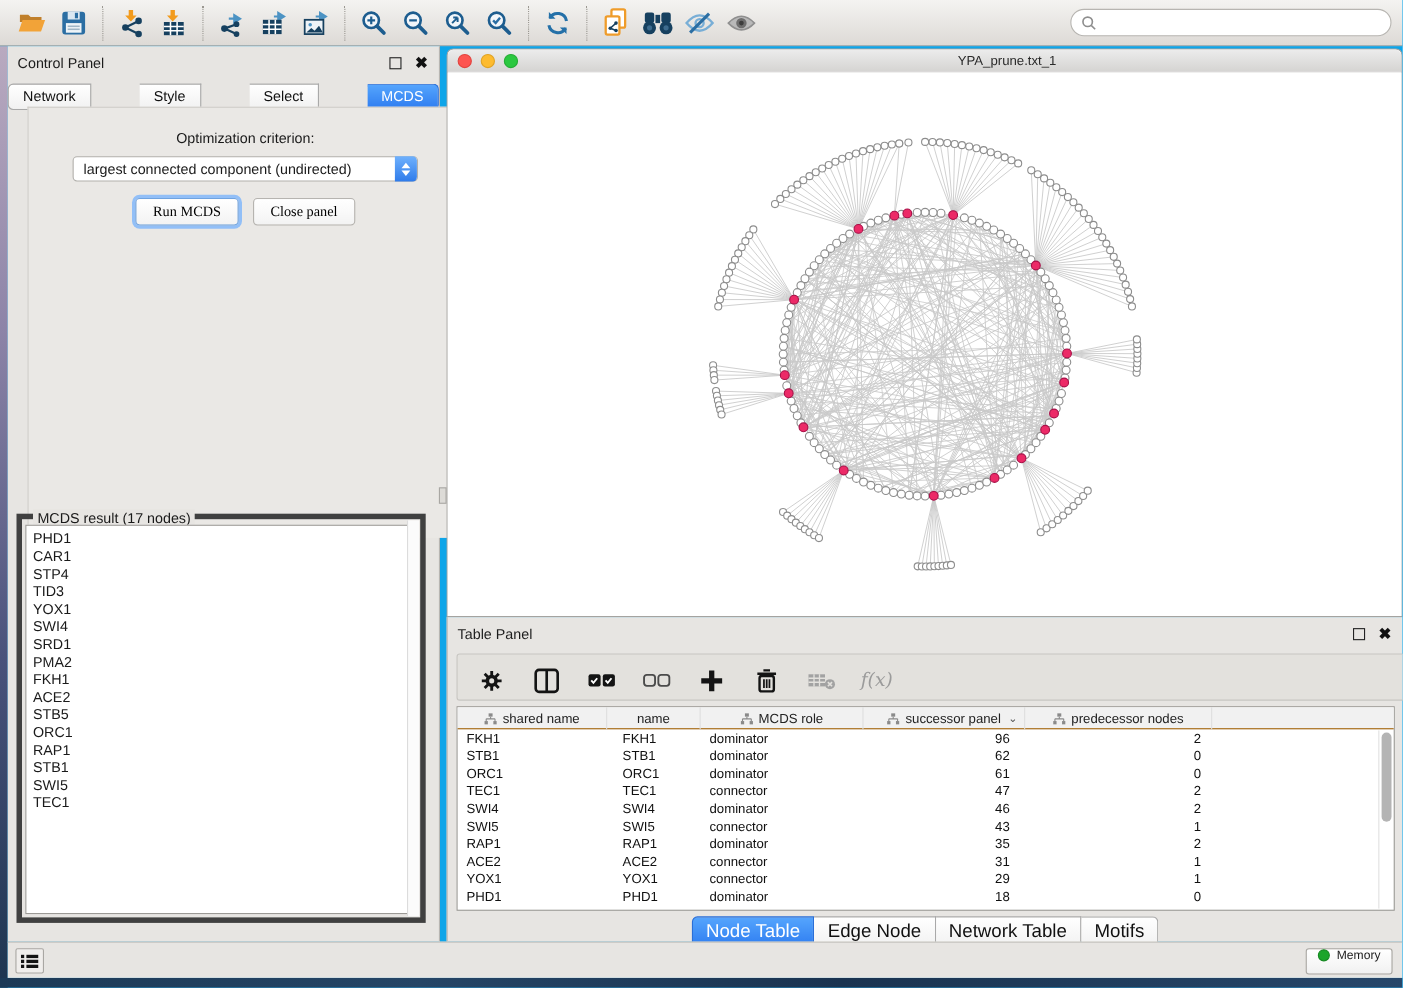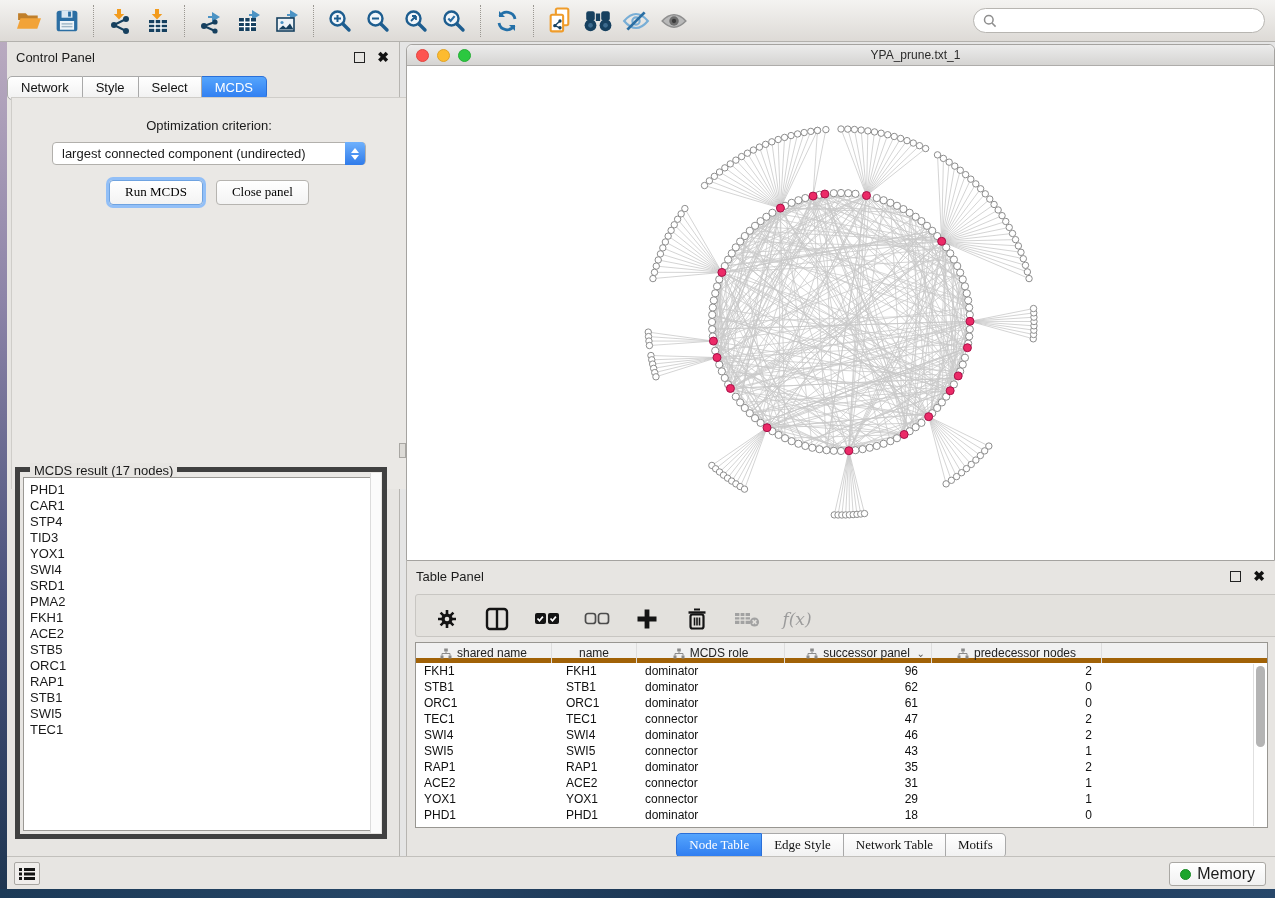--- a/index.html
+++ b/index.html
@@ -1,18 +1,18 @@
 <!DOCTYPE html>
 <html><head>
 <meta charset="utf-8">
 <style>
   * { margin:0; padding:0; box-sizing:border-box; }
   html,body { width:1275px; height:898px; }
   body { font-family:"Liberation Sans", sans-serif; font-size:13px; color:#1a1a1a; }
-  .screen { position:relative; width:1275px; height:898px; background:#e5e5e5; overflow:hidden;padding-left:48px; }
+  .screen { position:relative; width:1275px; height:898px; background:#0ea5e9; overflow:hidden;padding-left:48px; }
 
   
   .wall-left { position:absolute; left:0; top:42px; width:7px; height:856px;
     background:linear-gradient(#b9aac0,#8d84a8 30%,#49527b 65%,#1d3550); }
   .wall-bottom { position:absolute; left:0; top:889px; width:1275px; height:9px;
     background:linear-gradient(90deg,#1c3a57,#254566 30%,#1a3350 60%,#27476a); }
 
   
   .toolbar { position:absolute; left:0; top:0; width:1275px; height:42px;
     background:linear-gradient(#f4f3f1,#dddad6); border-bottom:1px solid #b3b1ad;
@@ -24,27 +24,27 @@
   .searchbox input { border:none; outline:none; flex:1; font-size:12px; font-family:"Liberation Sans",sans-serif; background:transparent; margin-left:5px;}
 
   
   .control-panel { position:absolute; left:7px; top:42px; width:393px; height:814px;
     background:#e7e5e2; border-right:1px solid #b7b5b1; }
   .panel-head { height:26px; display:flex; align-items:center; padding:4px 10px 0 9px; }
   .panel-title { font-size:13px; color:#1c1c1c; }
   .panel-head .spacer { flex:1; }
   .float-btn { width:11px; height:11px; border:1.6px solid #222; margin-right:12px; display:inline-block; }
   .close-x { font-weight:bold; font-size:14px; color:#111; line-height:11px; }
-  .tabs-row { display:flex; justify-content:flex-start; margin-top:8px; }
+  .tabs-row { display:flex; justify-content:space-between; margin-top:8px; }
   .tab { background:linear-gradient(#ffffff,#f1f1f1); border:1px solid #a9a9a9; border-left:none;
     padding:3px 13px 4px; font-size:13px; color:#111; }
   .tab:first-child { border-left:1px solid #a9a9a9; border-radius:5px 0 0 5px; }
   .tab:last-child { border-radius:0 5px 5px 0; }
   .tab.selected { background:linear-gradient(#55a5fd,#2e7cf0); color:#fff; border-color:#2a6fd8; }
-  .cp-content { position:absolute; left:4px; top:55px; width:396px; height:392px;
+  .cp-content { position:absolute; left:18px; top:55px; width:396px; height:392px;
     background:#eaE8e5; background:#eae8e5; border:1px solid #cfcdc9; border-bottom:none; }
   .opt-label { text-align:center; margin-top:20px; font-size:13px; }
   .mac-select { position:relative; margin:9px auto 0; width:314px; height:23px; background:#fff;
     border:1px solid #b2b0ac; border-radius:4px; font-size:13px; line-height:21px; padding-left:9px; }
   .mac-select .stepper { position:absolute; right:0; top:-1px; width:20px; height:23px; border-radius:0 4px 4px 0;
     background:linear-gradient(#6fb1fd,#2f7bea); display:flex; flex-direction:column; align-items:center; justify-content:center; gap:2px;}
   .stepper i { width:0; height:0; border-left:4px solid transparent; border-right:4px solid transparent; }
   .stepper .up { border-bottom:5px solid #fff; }
   .stepper .down { border-top:5px solid #fff; }
   .btn-row { display:flex; justify-content:center; gap:13px; margin-top:15px; }
@@ -79,44 +79,44 @@
   .table-panel { position:absolute; left:406px; top:561px; width:869px; height:295px; background:#e7e5e2;
     border-left:1px solid #b7b5b1; }
   .tp-head { height:24px; display:flex; align-items:center; padding:6px 10px 0 9px; }
   .tp-toolbar { position:absolute; left:8px; top:33px; width:975px; height:43px; background:#e3e1dd;
     border:1px solid #c8c6c2; border-radius:3px; display:flex; align-items:flex-end; gap:12px; padding-left:12px; }
   .tpi { width:38px; height:34px; display:flex; align-items:center; justify-content:center; }
   .fx { font-family:"DejaVu Serif", serif; font-style:italic; font-size:17px; color:#9b9b9b; }
 
   .node-table { position:absolute; left:8px; top:81px; width:853px; height:186px; background:#fff; border:1px solid #989691; }
   .nt-grid { display:grid; grid-template-columns:136px 85px 148px 147px 170px 1fr; }
-  .nt-header { background:#f1f1f1; border-bottom:5px solid #a16207; height:20px; }
+  .nt-header { background:#f1f1f1; border-bottom:1px solid #a16207; height:20px; }
   .nt-header .hcell { display:flex; align-items:center; justify-content:center; gap:5px; font-size:12px;
     color:#222; border-right:1px solid #dedede; height:20px; position:relative;}
   .nt-header .hcell:last-child { border-right:none; }
   .sort-v { position:absolute; right:6px; color:#555; font-size:10px; }
   .nt-row { height:16px; }
   .nt-row .cell { font-size:12px; line-height:16px; color:#101010; white-space:nowrap; overflow:hidden; }
   .cell.c0 { padding-left:8px; }
   .cell.c1 { padding-left:14px; }
   .cell.c2 { padding-left:8px; }
   .cell.c3 { text-align:right; padding-right:14px; }
   .cell.c4 { text-align:right; padding-right:10px; }
   .nt-scroll { position:absolute; right:1px; top:21px; width:13px; bottom:1px; background:#fff; border-left:1px solid #e0e0e0; }
   .nt-thumb { position:absolute; left:2px; top:2px; width:9px; height:81px; background:#b4b4b4; border-radius:5px; }
   .tp-tabs { position:absolute; left:0; right:0; top:272px; display:flex; justify-content:center; }
-  .tp-tabs .tab { font-size:13px; padding:3px 12px 4px;font-family:Liberation Serif, serif; }
+  .tp-tabs .tab { font-size:17px; padding:3px 12px 4px; }
 
   
   .status-bar { position:absolute; left:7px; top:856px; width:1268px; height:33px; background:#e7e5e2;
     border-top:1px solid #c2c0bc; }
   .list-btn { position:absolute; left:7px; top:5px; width:26px; height:23px; background:#f0eeec;
     border:1px solid #a9a7a3; border-radius:2px; display:flex; align-items:center; justify-content:center; }
   .memory-btn { position:absolute; right:9px; top:5px; height:24px; background:linear-gradient(#fff,#f1f1f1);
-    border:1px solid #aaa8a4; border-radius:3px; display:flex; align-items:center; gap:6px; padding:0 10px; font-size:16px; }
+    border:1px solid #aaa8a4; border-radius:3px; display:flex; gap:6px; padding:0 10px; font-size:11px; }
   .mem-dot { width:11px; height:11px; border-radius:50%; background:#1ca52b; border:1px solid #178a23; }
 </style>
 </head>
 <body>
 
 <div class="screen">
 
   <div class="wall-left"></div>
   <div class="wall-bottom"></div>
 
@@ -1215,21 +1215,21 @@
             <div class="cell"></div>
           </div>
         </div>
       <div class="nt-scroll">
         <div class="nt-thumb"></div>
       </div>
     </div>
 
     <div class="tp-tabs" id="tp-tabs">
         <div class="tab selected">Node Table</div>
-        <div class="tab">Edge Style</div>
+        <div class="tab">Edge Node</div>
         <div class="tab">Network Table</div>
         <div class="tab">Motifs</div>
       </div>
   </div>
 
   <div class="status-bar">
     <div class="list-btn">
       <svg width="16" height="14" viewBox="0 0 16 14">
           <g fill="#141414">
             <rect x="0" y="1" width="3" height="3"></rect>

